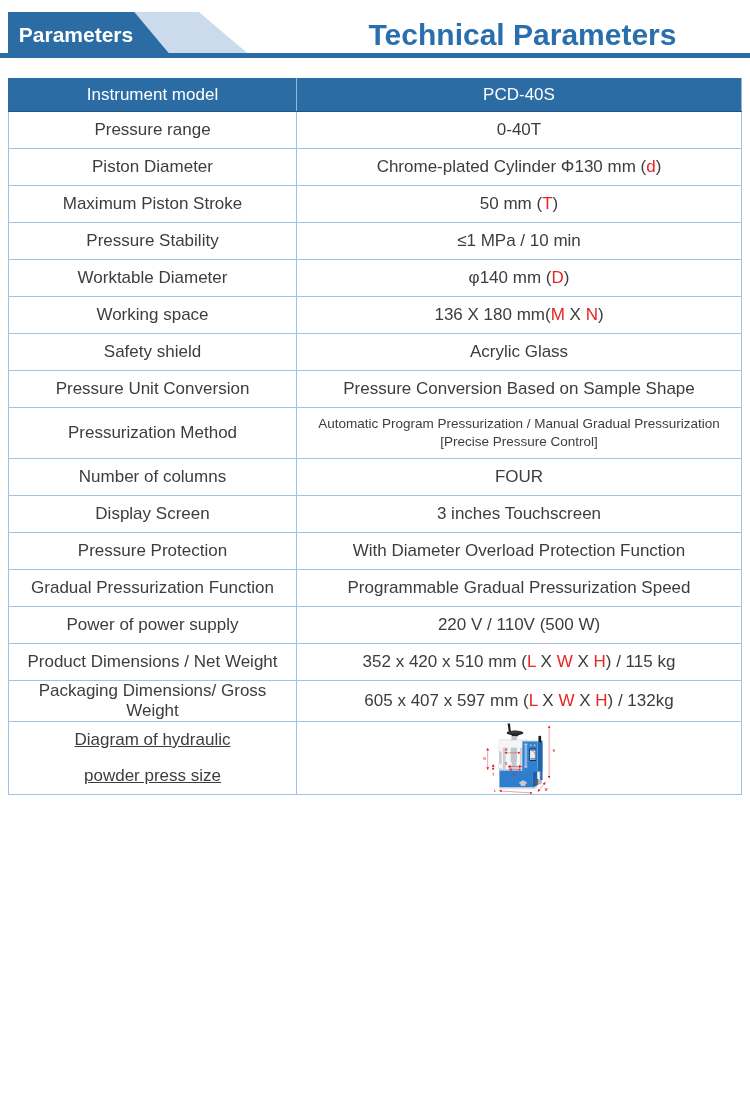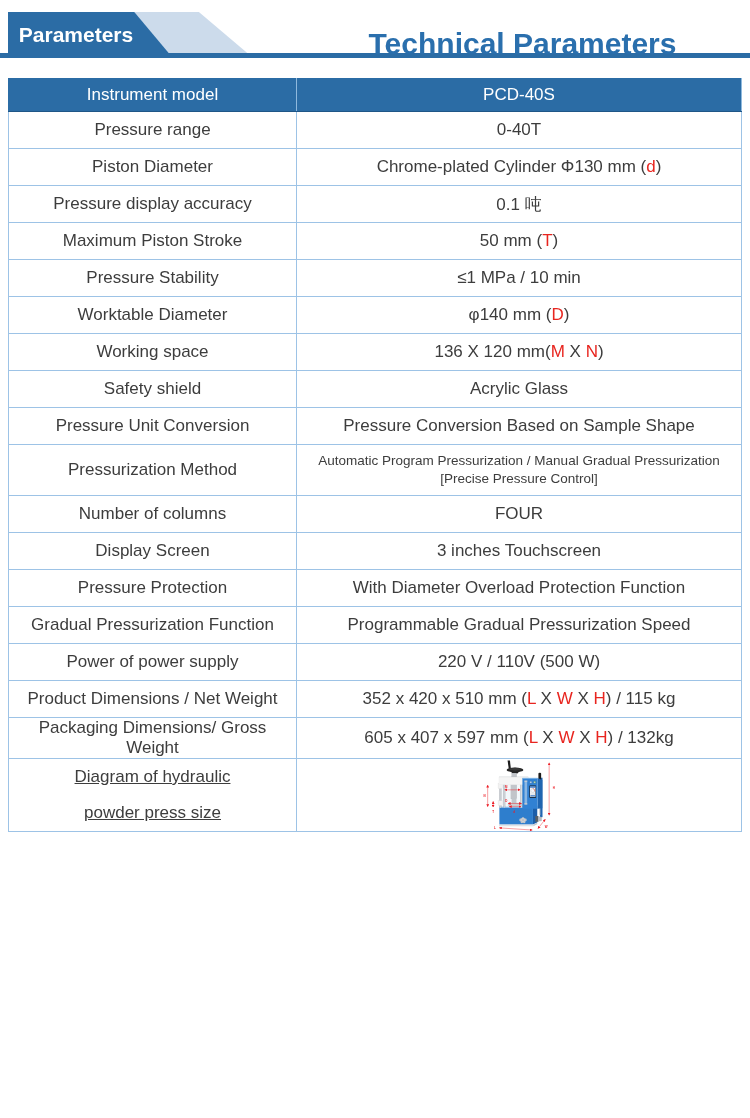--- a/index.html
+++ b/index.html
@@ -7,21 +7,21 @@
         font-family:"Liberation Sans",sans-serif;}
 
   
   .ribbon-light{position:absolute;left:134px;top:12px;width:118px;height:45px;background:#ccdbeb;
         clip-path:polygon(0 0,55% 0,100% 100%,20% 100%);}
   .ribbon-dark{position:absolute;left:8px;top:12px;width:164px;height:45px;background:#2b6ca5;
         clip-path:polygon(0 0,77% 0,100% 100%,0 100%);}
   .ribbon-text{position:absolute;left:10px;top:12px;width:132px;height:45px;line-height:45px;
         text-align:center;color:#fff;font-size:21px;font-weight:bold;}
   .ribbon-line{position:absolute;left:0;top:53px;width:750px;height:5px;background:#2b6ca5;}
-  .page-title{position:absolute;left:300px;top:27px;width:445px;text-align:center;
+  .page-title{position:absolute;left:300px;top:18px;width:445px;text-align:center;
         font-size:30px;font-weight:bold;color:#2a6fad;}
 
   
   .tbl{position:absolute;left:8px;top:78px;width:734px;border-collapse:collapse;table-layout:fixed;
         border:1px solid #8ab4d8;}
   .tbl td,.tbl th{border:1px solid #9dc3e6;text-align:center;vertical-align:middle;padding:0 6px;}
   .tbl tr.head th{background:#2b6ca5;color:#fff;font-weight:normal;font-size:17px;height:32px;
         border-color:#2b6ca5 #8fb9dd #1f5687 #2b6ca5;}
   .tbl td{height:36px;font-size:17px;color:#3d3d3d;}
   .tbl td.small-val{font-size:13.5px;line-height:1.35;padding:3px 10px;height:44px;}
@@ -57,38 +57,34 @@
     <tbody>
         <tr>
           <td>Pressure range</td>
           <td><span>0-40T</span></td>
         </tr>
         <tr>
           <td>Piston Diameter</td>
           <td><span>Chrome-plated Cylinder Φ130 mm (</span><span class="red">d</span><span>)</span></td>
         </tr>
         <tr>
-          <td>Pressure display accuracy</td>
-          <td><span>0.1 吨</span></td>
-        </tr>
-        <tr>
           <td>Maximum Piston Stroke</td>
           <td><span>50 mm (</span><span class="red">T</span><span>)</span></td>
         </tr>
         <tr>
           <td>Pressure Stability</td>
           <td><span>≤1 MPa / 10 min</span></td>
         </tr>
         <tr>
           <td>Worktable Diameter</td>
           <td><span>φ140 mm (</span><span class="red">D</span><span>)</span></td>
         </tr>
         <tr>
           <td>Working space</td>
-          <td><span>136 X 120 mm(</span><span class="red">M</span><span> X </span><span class="red">N</span><span>)</span></td>
+          <td><span>136 X 180 mm(</span><span class="red">M</span><span> X </span><span class="red">N</span><span>)</span></td>
         </tr>
         <tr>
           <td>Safety shield</td>
           <td><span>Acrylic Glass</span></td>
         </tr>
         <tr>
           <td>Pressure Unit Conversion</td>
           <td><span>Pressure Conversion Based on Sample Shape</span></td>
         </tr>
         <tr>

